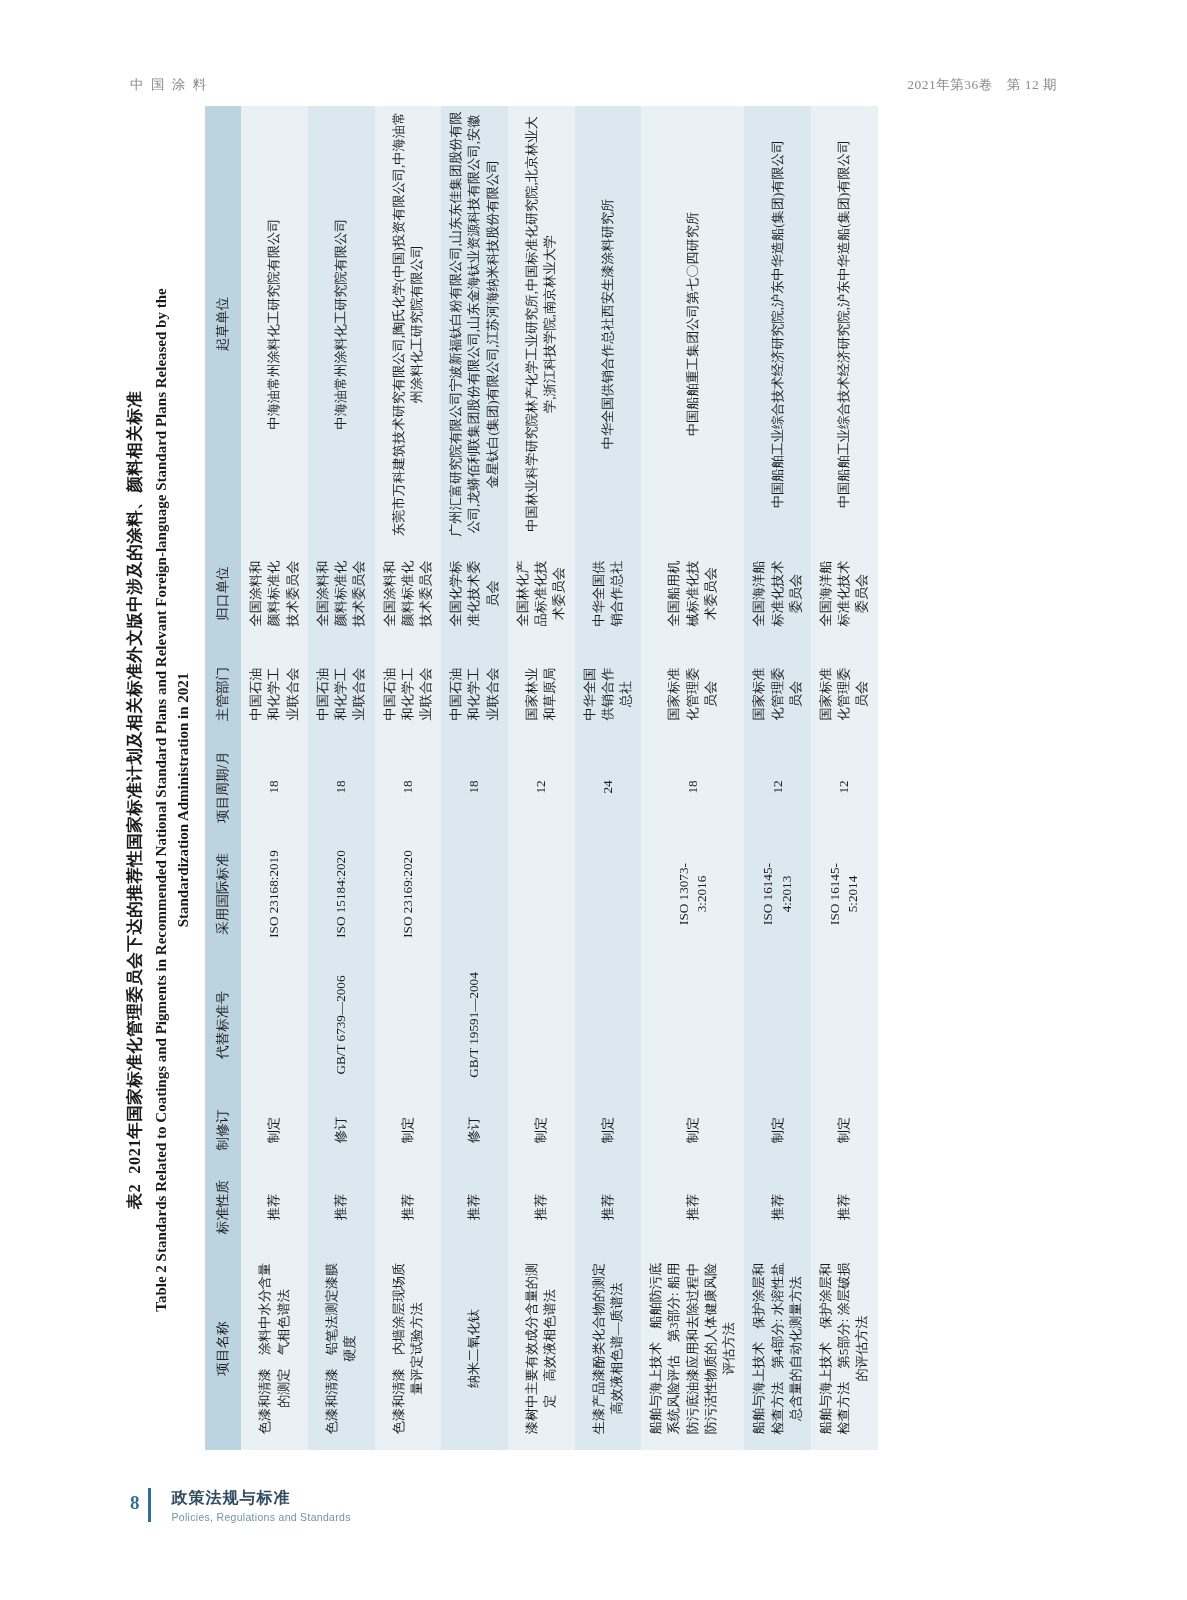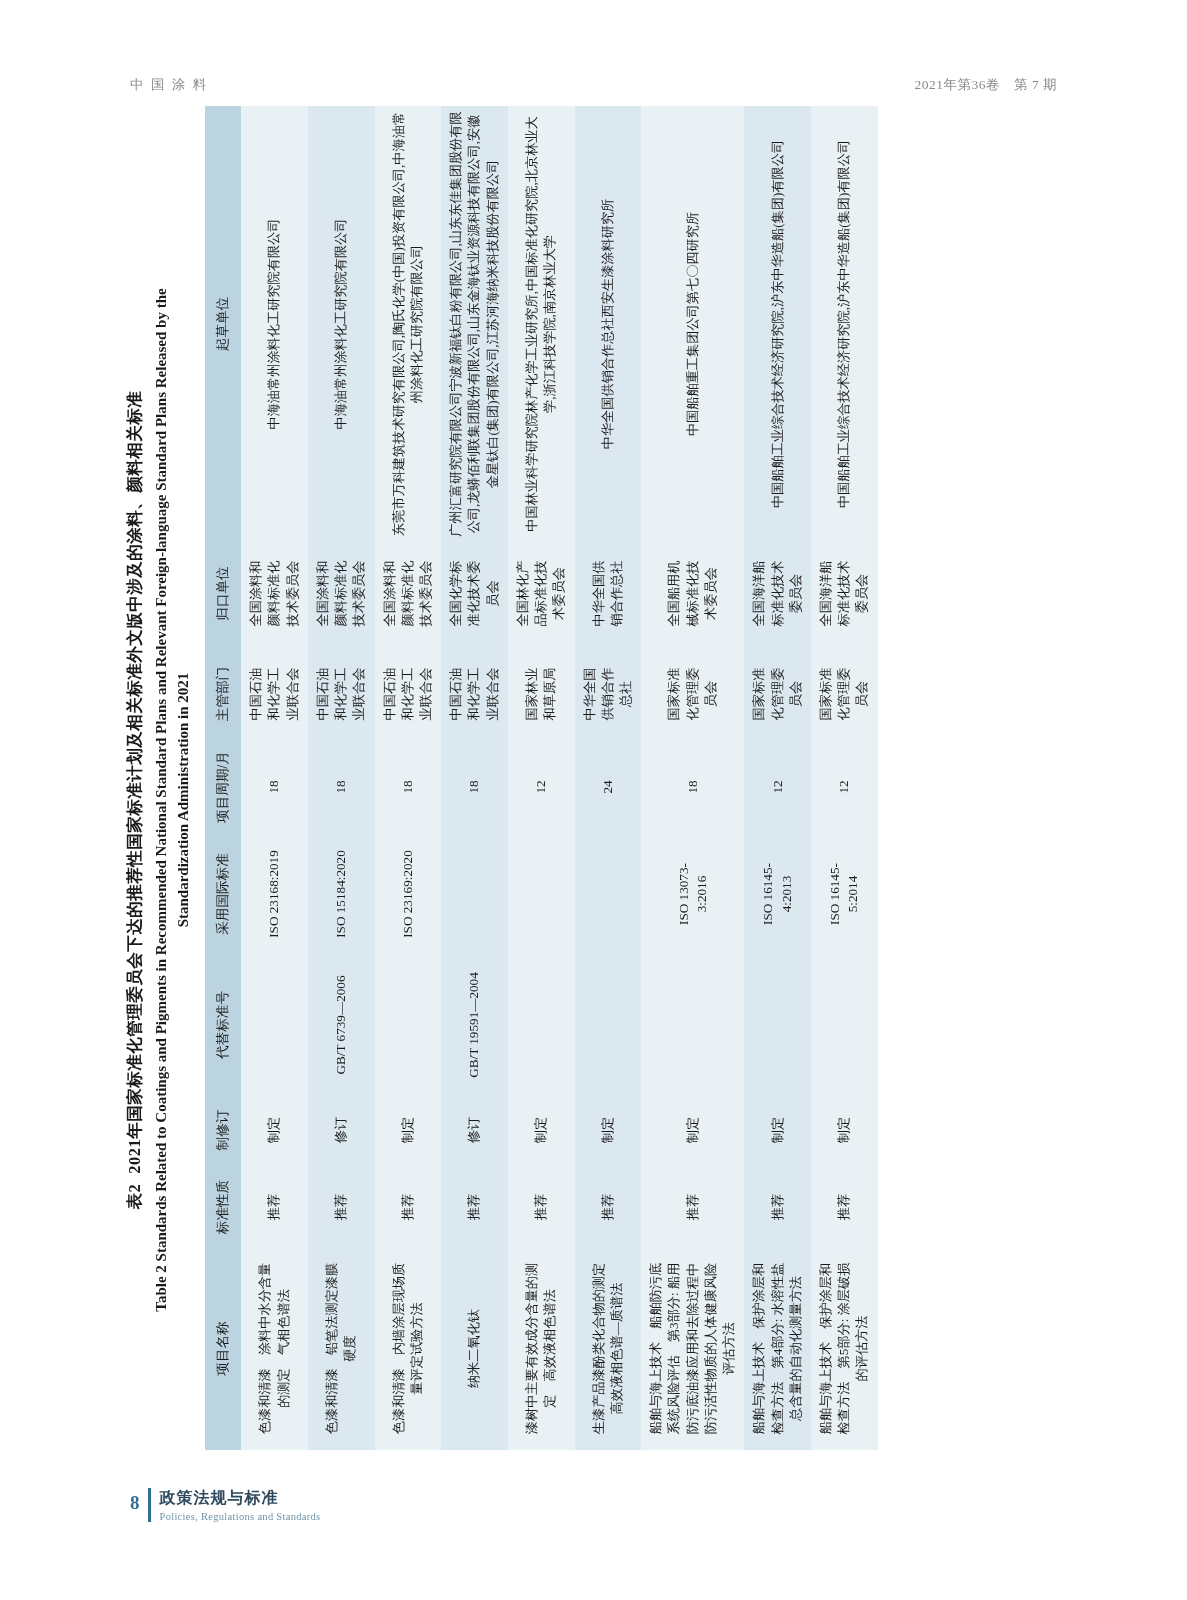--- a/index.html
+++ b/index.html
@@ -120,42 +120,42 @@
     margin-right: 8px;
     line-height: 30px;
   }
   .footer .bar {
     float: left;
     width: 3px;
     height: 34px;
     background: #2f6f94;
     margin: 0 9px 0 0;
   }
-  .footer .ftext { float: left; }
+  .footer .ftext { float: left; margin-left: 12px; }
   .footer .ft-cn {
     font-size: 16px;
     font-weight: bold;
     color: #2f4a5e;
     font-family: "Liberation Sans", sans-serif;
     letter-spacing: 1px;
   }
   .footer .ft-en {
     font-size: 10.5px;
     color: #6f93a8;
-    font-family: Liberation Serif, serif;
+    font-family: Liberation Sans, sans-serif;
     letter-spacing: 0.3px;
     margin-top: 2px;
   }
 </style>
 </head>
 <body>
 
 <div class="runhead">
   <span class="left">中 国 涂 料</span>
-  <span class="right">2021年第36卷　第 7 期</span>
+  <span class="right">2021年第36卷　第 12 期</span>
 </div>
 
 <div class="rot-wrap">
   <div class="rot-inner">
 
     <div class="title-block">
       <div class="title-cn">
         <span class="tnum">表2</span><span>2021年国家标准化管理委员会下达的推荐性国家标准计划及相关标准外文版中涉及的涂料、颜料相关标准</span>
       </div>
       <div class="title-en">

